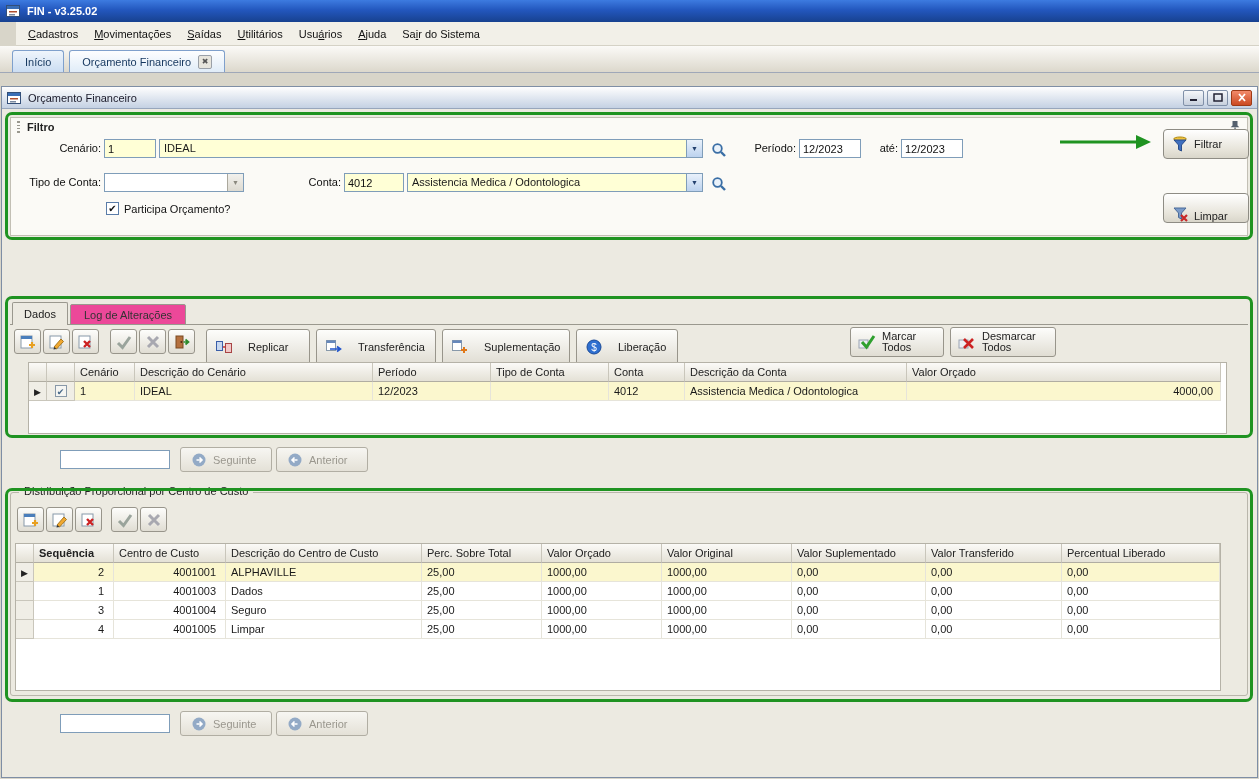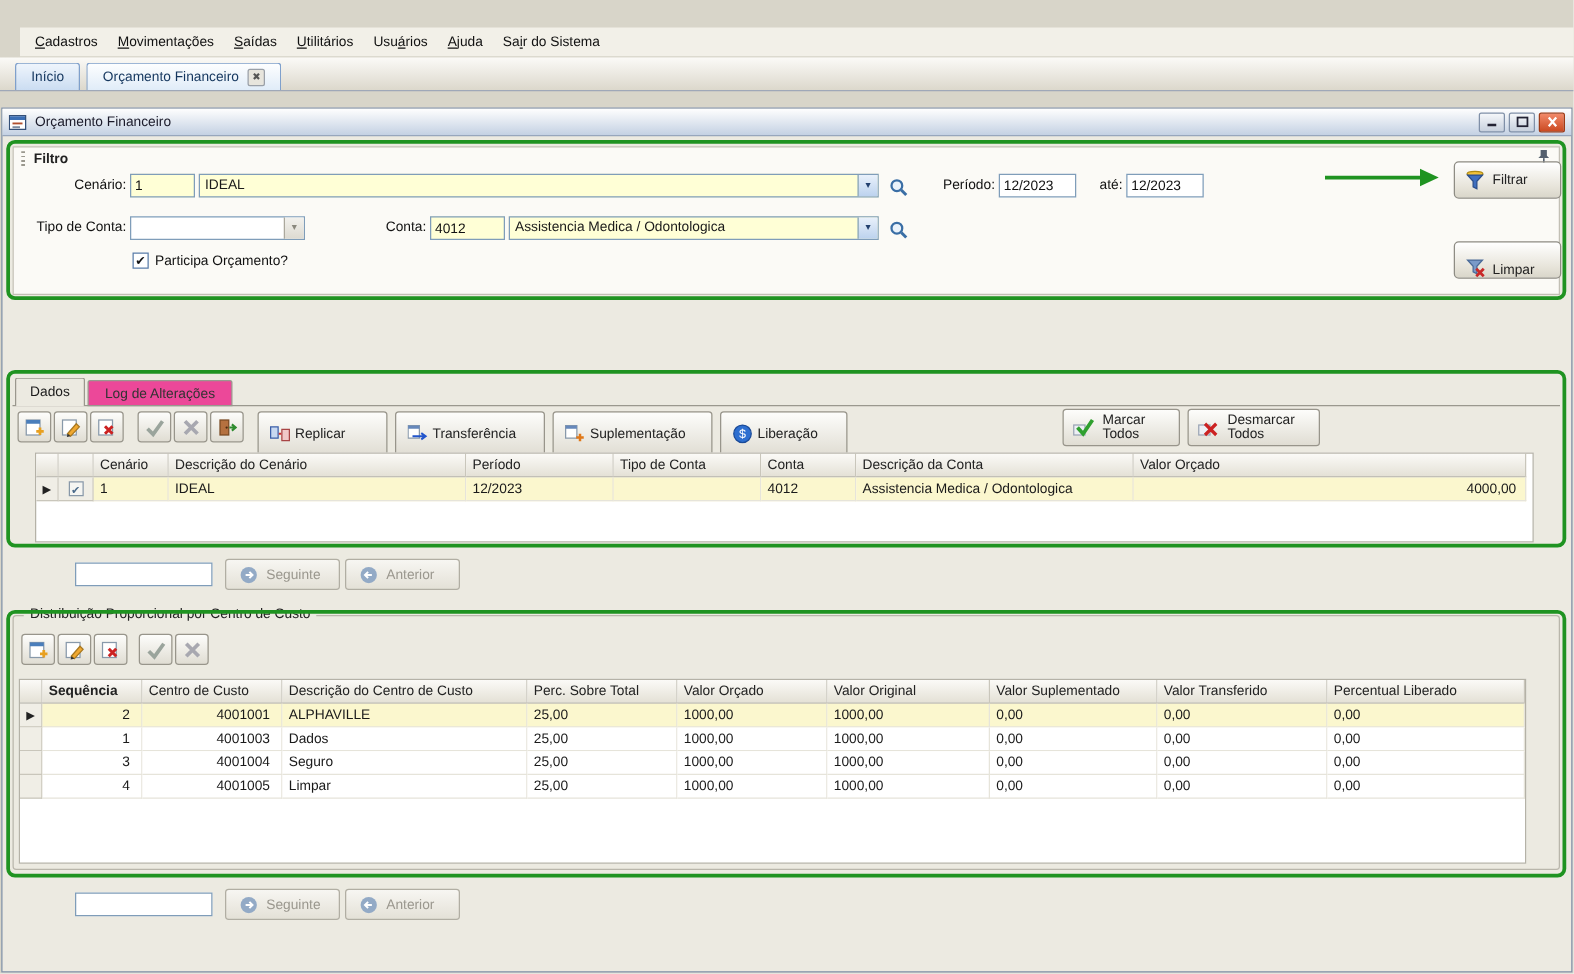--- a/index.html
+++ b/index.html
@@ -64,21 +64,21 @@
   #dados-panel{position:absolute;left:10px;top:301px;width:1238px;height:134px;}
   .sectab{position:absolute;display:flex;align-items:center;justify-content:center;
     border:1px solid #9A988E;border-radius:2px 2px 0 0;}
   #tab-dados{left:2px;top:1px;width:56px;height:23px;background:#ECEAE1;border-bottom:none;z-index:2;}
   #tab-log{left:60px;top:3px;width:116px;height:21px;background:#ec4899;color:#333;}
   #tabline{position:absolute;left:0;top:23px;width:1238px;border-top:1px solid #9A988E;}
 
   .tbtn{position:absolute;width:27px;height:25px;border:1px solid #98958B;border-radius:3px;
     background:linear-gradient(#FDFDFB,#E0DDD3);display:flex;align-items:center;justify-content:center;}
   .tbtn-text{position:absolute;height:36px;border:1px solid #98958B;border-radius:3px;
-    background:linear-gradient(#FDFDFB,#E0DDD3);display:flex;align-items:center;gap:4px;padding:0 9px;color:#222;white-space:nowrap;}
+    background:linear-gradient(#FDFDFB,#E0DDD3);display:flex;align-items:center;gap:16px;padding:0 9px;color:#222;white-space:nowrap;}
   .tbtn-big{position:absolute;height:30px;border:1px solid #98958B;border-radius:3px;
     background:linear-gradient(#FDFDFB,#E0DDD3);display:flex;align-items:center;gap:6px;padding:0 7px;
     color:#222;line-height:11px;font-size:11px;}
 
   .gridwrap{position:absolute;background:#fff;border:1px solid #B5B2A7;overflow:hidden;}
   table.grid{border-collapse:separate;border-spacing:0;table-layout:fixed;font-size:11px;}
   .grid th{background:linear-gradient(#FBFAF7,#E4E1D6);border-right:1px solid #C9C6BB;border-bottom:1px solid #B0ADA2;
     font-weight:normal;text-align:left;padding:2px 5px;height:19px;overflow:hidden;white-space:nowrap;color:#222;}
   .grid td{background:#fff;border-right:1px solid #E6E4DA;border-bottom:1px solid #E6E4DA;
     padding:2px 5px;height:19px;overflow:hidden;white-space:nowrap;}
@@ -104,20 +104,31 @@
 
   
   .anno-box{position:absolute;border:3px solid #1F9321;border-radius:7px;pointer-events:none;z-index:60;}
   #anno-arrow{position:absolute;left:1058px;top:130px;z-index:61;pointer-events:none;}
 </style>
 </head>
 <body>
 
 <div id="screen">
 
+  <div id="titlebar">
+    <span style="display:flex;">
+      <svg width="15" height="14">
+          <rect x="0.5" y="1.5" width="13" height="11" fill="#fff" stroke="#334F78"></rect>
+          <rect x="1" y="2" width="12" height="3" fill="#3A6EB5"></rect>
+          <rect x="3" y="7" width="8" height="1.5" fill="#B05030"></rect>
+          <rect x="3" y="10" width="6" height="1.5" fill="#7A8AA0"></rect>
+        </svg>
+    </span>
+    <span>FIN - v3.25.02</span>
+  </div>
 
   <div id="menubar">
       <span class="menu-item"><u>C</u>adastros</span>
       <span class="menu-item"><u>M</u>ovimentações</span>
       <span class="menu-item"><u>S</u>aídas</span>
       <span class="menu-item"><u>U</u>tilitários</span>
       <span class="menu-item">Usu<u>á</u>rios</span>
       <span class="menu-item"><u>A</u>juda</span>
       <span class="menu-item">Sa<u>i</u>r do Sistema</span>
     </div>

